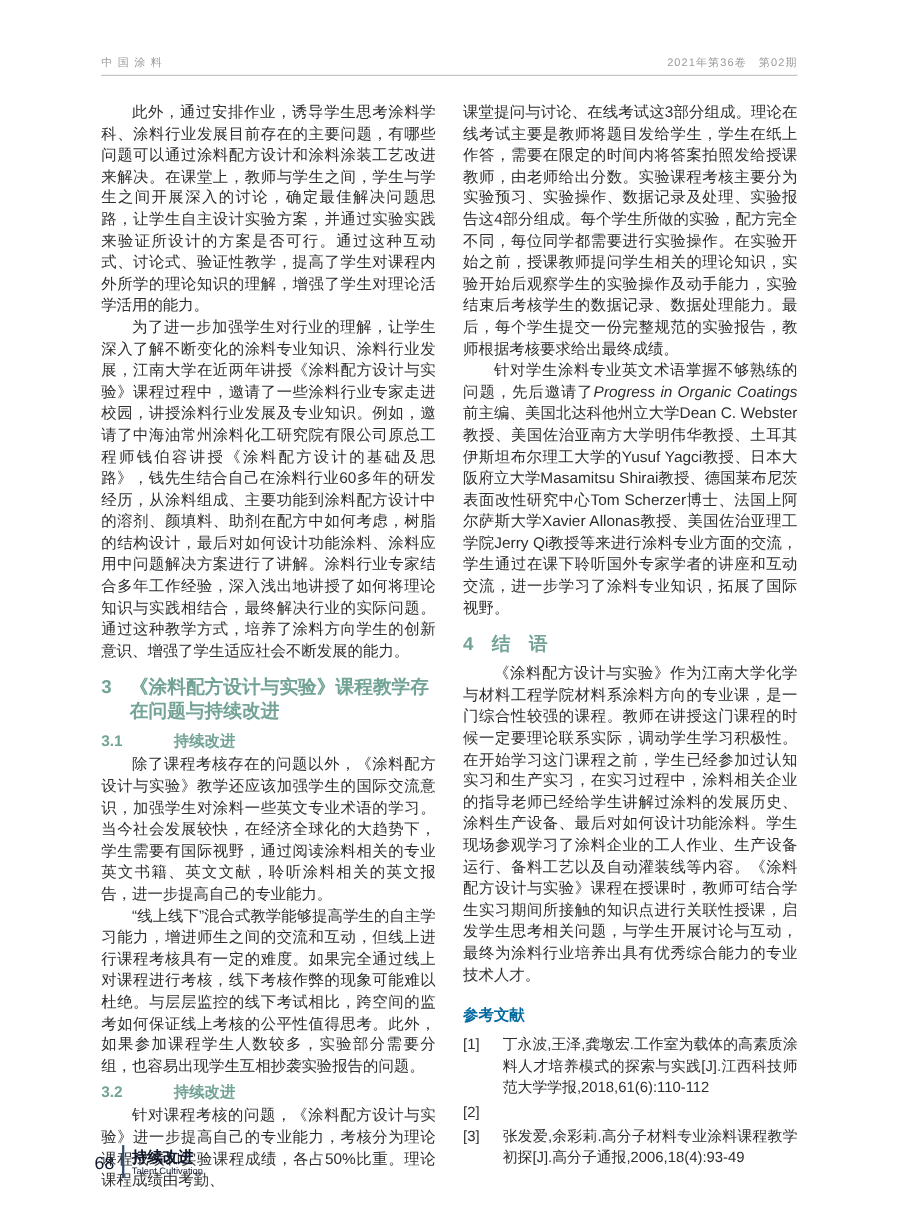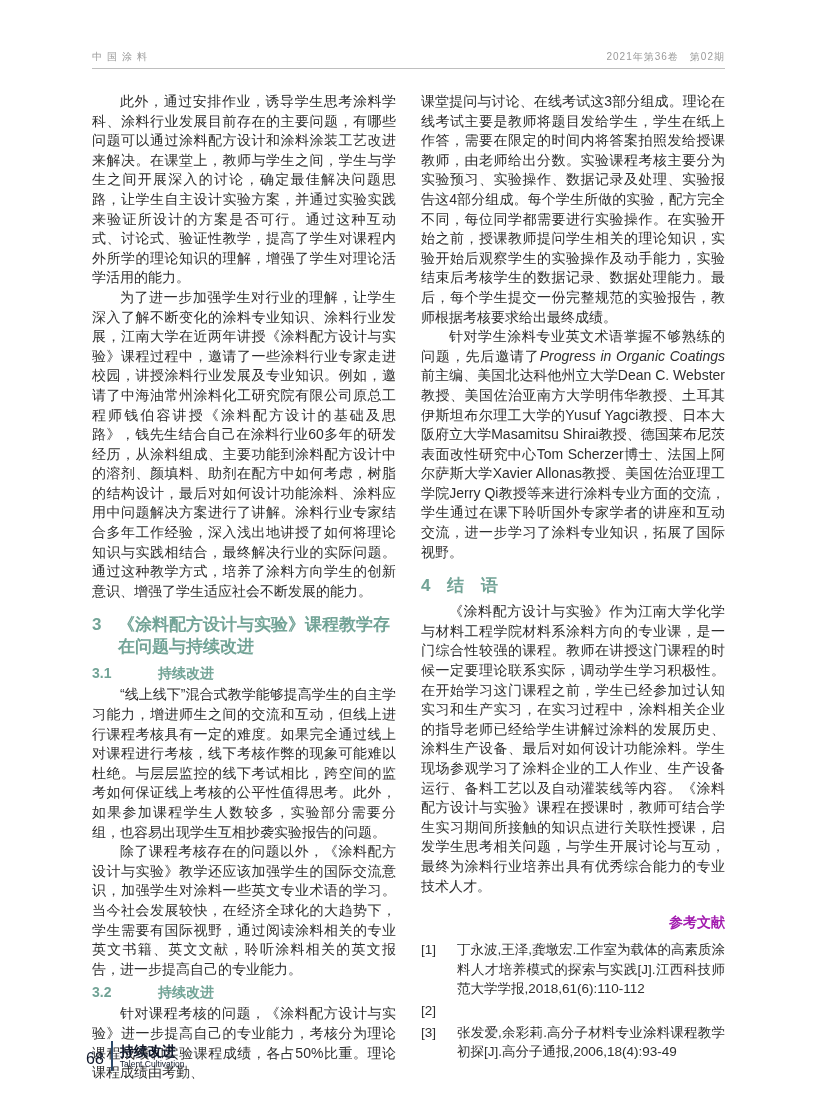--- a/index.html
+++ b/index.html
@@ -66,24 +66,24 @@
     color: #72a396;
     font-weight: bold;
     font-size: 14px;
     line-height: 20px;
     margin: 3px 0 2px 0;
     gap: 36px;
   }
   .sub-heading .sub-num { flex: 0 0 30px; }
   
   .ref-heading {
-    text-align: right;
+    text-align: left;
     font-weight: bold;
     font-size: 14px;
-    color: #a21caf;
+    color: #0369a1;
     margin: 18px 0 8px 0;
   }
   .ref-item {
     display: flex;
     font-size: 13.5px;
     line-height: 19.6px;
     margin: 0 0 2px 0;
   }
   .ref-num { flex: 0 0 24px; margin-right: 12px; }
   .ref-text { flex: 1; text-align: justify; }
@@ -131,22 +131,22 @@
       <div class="sec-heading">
         <span class="sec-num">3</span>
         <span class="sec-title">《涂料配方设计与实验》课程教学存在问题与持续改进</span>
       </div>
 
       <div class="sub-heading">
         <span class="sub-num">3.1</span>
         <span class="sub-title">持续改进</span>
       </div>
 
+      <p class="para">除了课程考核存在的问题以外，《涂料配方设计与实验》教学还应该加强学生的国际交流意识，加强学生对涂料一些英文专业术语的学习。当今社会发展较快，在经济全球化的大趋势下，学生需要有国际视野，通过阅读涂料相关的专业英文书籍、英文文献，聆听涂料相关的英文报告，进一步提高自己的专业能力。</p>
       <p class="para">“线上线下”混合式教学能够提高学生的自主学习能力，增进师生之间的交流和互动，但线上进行课程考核具有一定的难度。如果完全通过线上对课程进行考核，线下考核作弊的现象可能难以杜绝。与层层监控的线下考试相比，跨空间的监考如何保证线上考核的公平性值得思考。此外，如果参加课程学生人数较多，实验部分需要分组，也容易出现学生互相抄袭实验报告的问题。</p>
-      <p class="para">除了课程考核存在的问题以外，《涂料配方设计与实验》教学还应该加强学生的国际交流意识，加强学生对涂料一些英文专业术语的学习。当今社会发展较快，在经济全球化的大趋势下，学生需要有国际视野，通过阅读涂料相关的专业英文书籍、英文文献，聆听涂料相关的英文报告，进一步提高自己的专业能力。</p>
 
       <div class="sub-heading">
         <span class="sub-num">3.2</span>
         <span class="sub-title">持续改进</span>
       </div>
 
       <p class="para">针对课程考核的问题，《涂料配方设计与实验》进一步提高自己的专业能力，考核分为理论课程成绩和实验课程成绩，各占50%比重。理论课程成绩由考勤、</p>
     </div>
 
     <div class="col">

